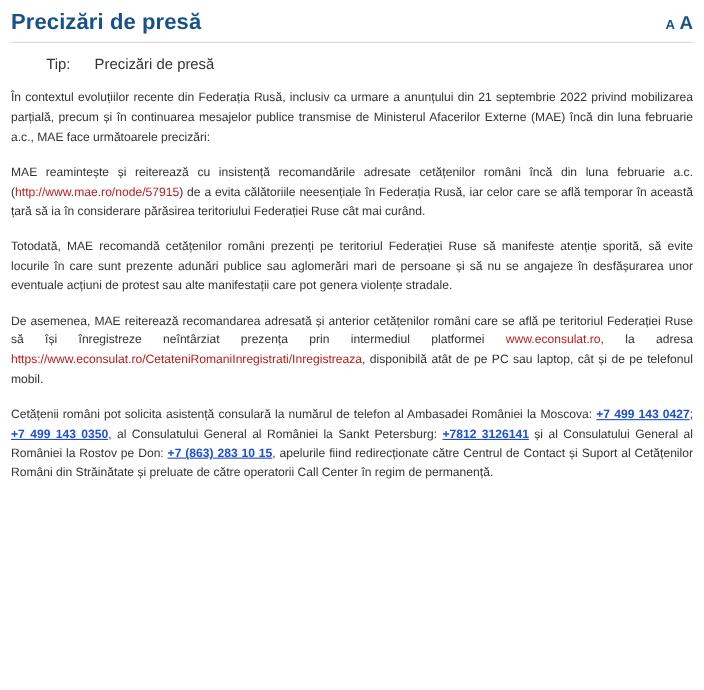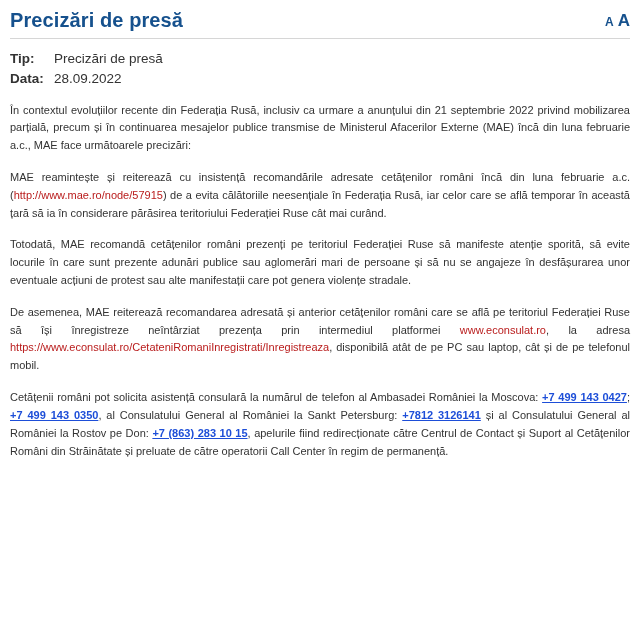--- a/index.html
+++ b/index.html
@@ -63,22 +63,23 @@
     font-size: 13.5px;
     color: #333333;
     line-height: 1.5;
     margin-bottom: 12px;
   }
   .meta-row {
     display: flex;
     align-items: baseline;
   }
   .meta-label {
-    font-weight: bold;
+    font-weight: normal;
     min-width: 44px;
+    margin-left: 32px;
   }
   .meta-value {
     font-weight: normal;
   }
   p.body-par {
     font-size: 11px;
     line-height: 1.62;
     text-align: justify;
     margin: 0 0 14px 0;
     color: #333333;
@@ -109,24 +110,20 @@
     </div>
   </div>
 
   <hr class="title-underline">
 
   <div class="meta">
     <div class="meta-row">
       <span class="meta-label">Tip:</span>
       <span class="meta-value">Precizări de presă</span>
     </div>
-    <div class="meta-row">
-      <span class="meta-label">Data:</span>
-      <span class="meta-value">28.09.2022</span>
-    </div>
   </div>
 
   <p class="body-par">În contextul evoluțiilor recente din Federația Rusă, inclusiv ca urmare a anunțului din 21 septembrie 2022 privind mobilizarea parțială, precum și în continuarea mesajelor publice transmise de Ministerul Afacerilor Externe (MAE) încă din luna februarie a.c., MAE face următoarele precizări:</p>
 
   <p class="body-par">
     <span>MAE reamintește și reiterează cu insistență recomandările adresate cetățenilor români încă din luna februarie a.c. (</span><a class="link" href="#">http://www.mae.ro/node/57915</a><span>) de a evita călătoriile neesențiale în Federația Rusă, iar celor care se află temporar în această țară să ia în considerare părăsirea teritoriului Federației Ruse cât mai curând.</span>
   </p>
 
   <p class="body-par">Totodată, MAE recomandă cetățenilor români prezenți pe teritoriul Federației Ruse să manifeste atenție sporită, să evite locurile în care sunt prezente adunări publice sau aglomerări mari de persoane și să nu se angajeze în desfășurarea unor eventuale acțiuni de protest sau alte manifestații care pot genera violențe stradale.</p>
 

